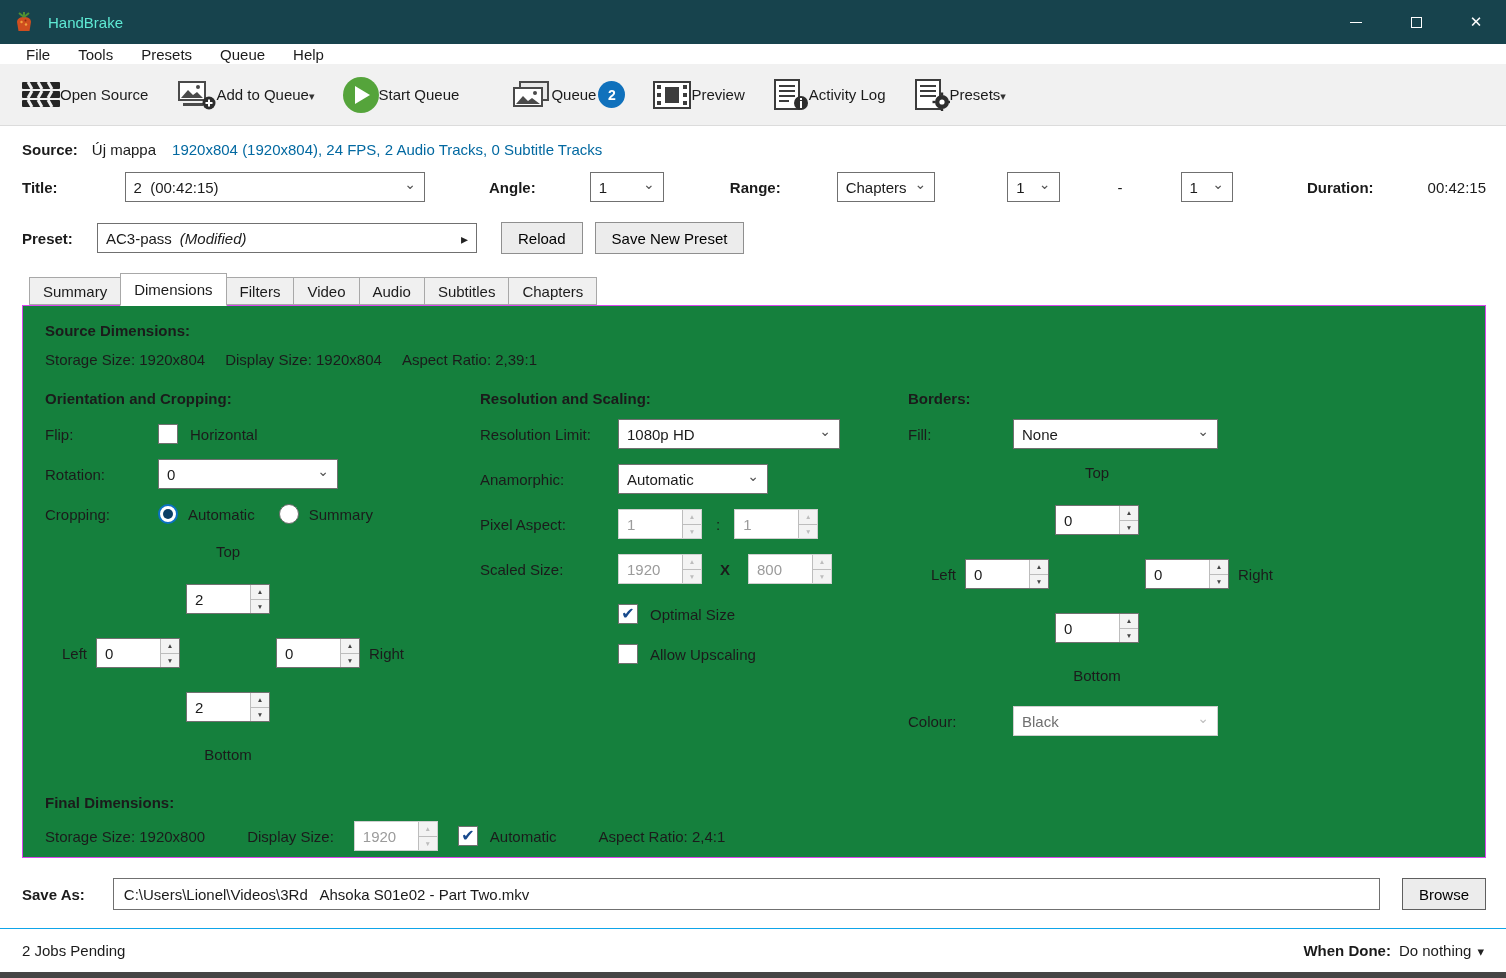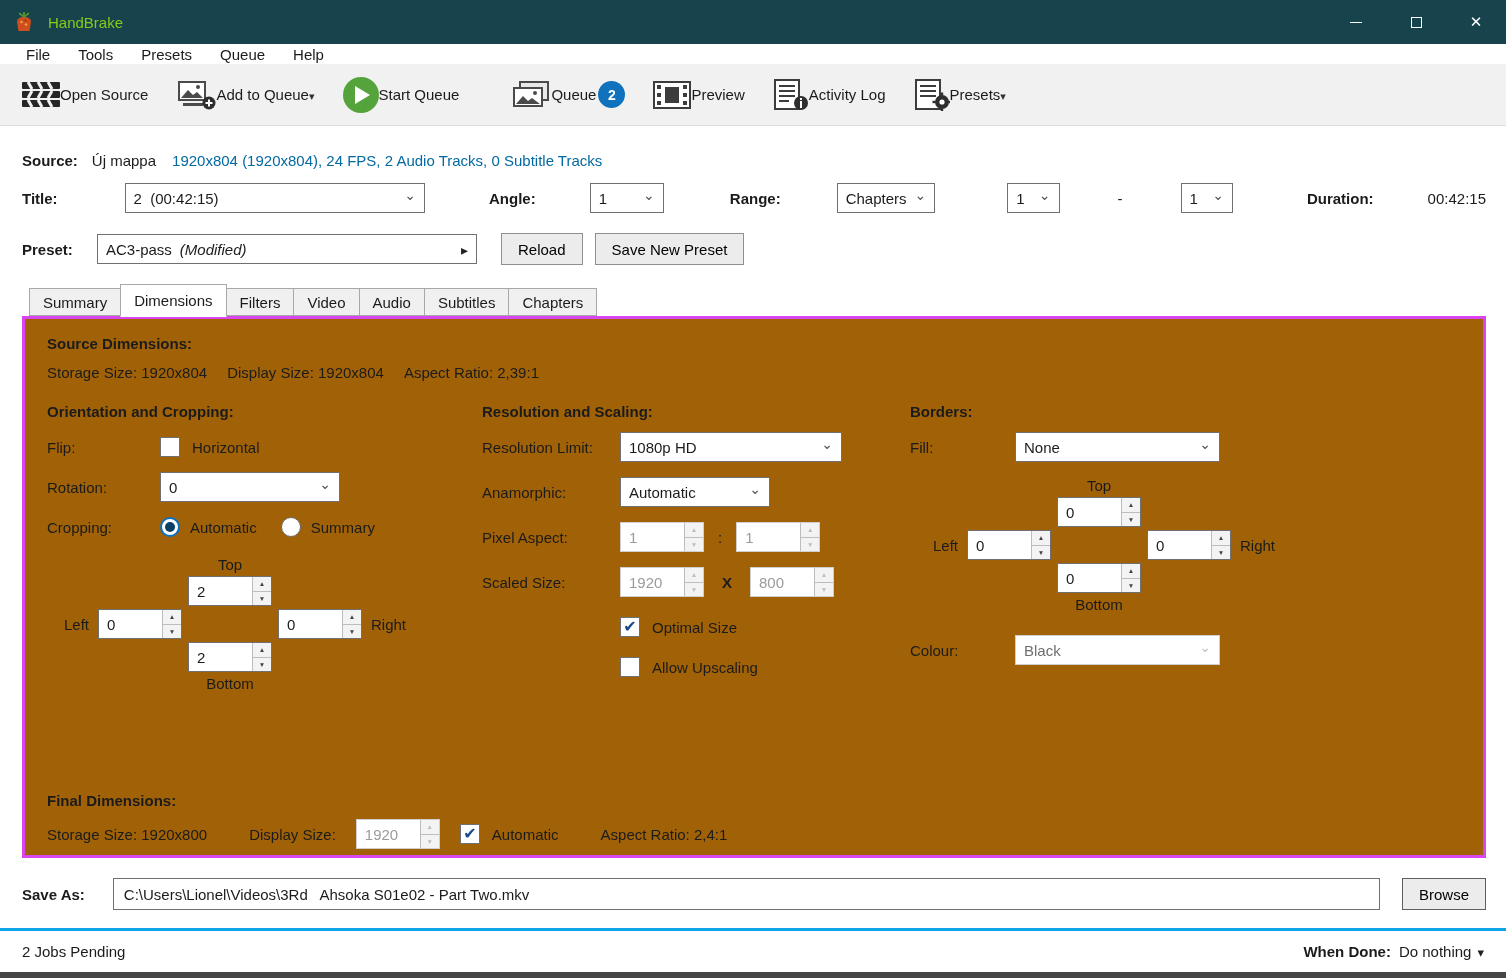--- a/index.html
+++ b/index.html
@@ -3,21 +3,21 @@
 <meta charset="utf-8">
 <style>
   * { margin:0; padding:0; box-sizing:border-box; }
   html,body { width:1506px; height:978px; overflow:hidden; }
   body { font-family:"Liberation Sans","DejaVu Sans",sans-serif; font-size:15px; color:#1b1b1b;
          background:#fff; display:flex; flex-direction:column; }
 
   
   .titlebar { height:44px; background:#17434d; display:flex; align-items:center; flex:none; }
   .app-logo { margin-left:12px; width:26px; height:26px; display:flex; align-items:center; }
-  .tb-title { color:#84cc16; margin-left:10px; font-size:15px; }
+  .tb-title { color:#5eead4; margin-left:10px; font-size:15px; }
   .win-controls { margin-left:auto; display:flex; height:100%; }
   .win-btn { width:60px; height:100%; display:flex; align-items:center; justify-content:center; color:#fff; cursor:default; }
   .glyph-min { width:12px; height:0; border-bottom:1.5px solid #fff; display:block; }
   .glyph-max { width:11px; height:11px; border:1.5px solid #fff; display:block; }
   .glyph-close::after { content:"✕"; font-size:15px; color:#fff; }
 
   
   .menubar { height:20px; background:#fff; display:flex; align-items:stretch; padding-left:12px; flex:none; }
   .menu-item { display:flex; align-items:center; padding:0 14px; }
 
@@ -26,21 +26,21 @@
   .tool-btn { display:flex; align-items:center; padding:6px 14px; height:52px; }
   .tool-btn .lbl { white-space:nowrap; }
   .dd-arrow::after { content:"▾"; font-size:11px; color:#333; }
   .gap-lg { width:24px; }
   .queue-badge { min-width:27px; height:27px; border-radius:50%; background:#1071bc; color:#fff; font-size:14px; font-weight:bold;
                  display:flex; align-items:center; justify-content:center; margin-left:2px; }
   .start-icon { width:36px; height:36px; border-radius:50%; background:#55a43b; display:flex; align-items:center; justify-content:center; }
   .start-icon::after { content:""; border-style:solid; border-width:9px 0 9px 15px; border-color:transparent transparent transparent #fff; margin-left:4px; }
 
   
-  .main { flex:1; display:flex; flex-direction:column; padding:26px 20px 0 22px; min-height:0; }
+  .main { flex:1; display:flex; flex-direction:column; padding:15px 20px 0 22px; min-height:0; }
   .row { display:flex; align-items:center; }
   .bold { font-weight:bold; }
   .muted { color:#0369a1; }
 
   .source-row { margin-bottom:14px; }
   .source-row .name { margin-left:14px; }
   .source-row .details { margin-left:16px; }
 
   .title-row { margin-bottom:20px;gap:44px; }
   .preset-row { margin-bottom:18px; }
@@ -86,59 +86,59 @@
          align-items:center; justify-content:center; font-size:15px; }
   .btn.primary { border-color:#5f5f5f; font-weight:normal; }
 
   
   .tabs { display:flex; align-items:flex-end; height:33px; margin-left:7px; position:relative; z-index:2; }
   .tab { height:28px; padding:0 13px; display:flex; align-items:center; background:#f0f0f0;
          border:1px solid #a8a8a8; margin-right:-1px; }
   .tab.active { background:#fff; height:33px; border-bottom:1px solid #fff; margin-bottom:-1px; position:relative; z-index:3; }
 
   
-  .panel { flex:1; border:3px solid #d946ef; background:#a16207; padding:16px 20px 6px 22px;
+  .panel { flex:1; border:1px solid #d946ef; background:#15803d; padding:16px 20px 6px 22px;
            display:flex; flex-direction:column; min-height:0; position:relative; z-index:1; }
   .sect-heading { font-weight:bold; margin-bottom:12px; }
   .info-row { display:flex; gap:20px; margin-bottom:22px; }
   .cols { display:flex; flex:1; min-height:0; }
   .col1 { width:435px; flex:none; }
   .col2 { width:428px; flex:none; }
   .col3 { flex:1; }
   .frow { display:flex; align-items:center; margin-bottom:10px; min-height:30px; }
   .frow.space { margin-bottom:15px; }
   .flabel { flex:none; }
   .lw113 { width:113px; } .lw138 { width:138px; } .lw105 { width:105px; }
   .after-cb { margin-left:12px; }
   .radio-group { display:flex; align-items:center; gap:10px; margin-right:24px; }
   .sep { margin:0 14px; }
   .sep-x { margin:0 18px; font-weight:bold; }
   .indent { margin-left:138px; }
 
   
-  .cross { display:grid; grid-template-columns:44px 86px 94px 86px 56px; row-gap:3px; align-items:center;
+  .cross { display:grid; grid-template-columns:44px 86px 94px 86px 56px; row-gap:24px; align-items:center;
            margin:14px 0 0 6px; }
   .c1 { grid-column:1; justify-self:end; padding-right:8px; }
   .c2 { grid-column:2; justify-self:center; }
   .c3 { grid-column:3; justify-self:center; }
   .c4 { grid-column:4; justify-self:center; }
   .c5 { grid-column:5; justify-self:start; padding-left:8px; }
 
   .final-sect { margin-top:auto; }
   .final-row { display:flex; align-items:center; }
   .final-row > * { margin-right:0; }
   .fgap { width:42px; } .fgap-sm { width:20px; }
 
   
   .saveas-row { margin:20px 0 18px 0; display:flex; align-items:center; flex:none; }
   .saveas-input { flex:1; height:32px; border:1px solid #707070; padding:0 10px; font-family:inherit; font-size:15px;
                   margin-left:28px; margin-right:22px; color:#1b1b1b; background:#fff; }
 
   
-  .statusbar { height:44px; border-top:3px solid #0ea5e9; display:flex; align-items:center; padding:16px 22px; flex:none; background:#fff; }
+  .statusbar { height:44px; border-top:1px solid #0ea5e9; display:flex; align-items:center; padding:16px 22px; flex:none; background:#fff; }
   .statusbar-right { margin-left:auto; display:flex; align-items:center; gap:8px; }
   .wd-arrow::after { content:"▾"; font-size:13px; color:#222; }
   .bottom-edge { height:6px; background:#454545; flex:none; }
 
   svg { display:block; }
 </style>
 </head>
 <body>
 
 <div class="titlebar">

